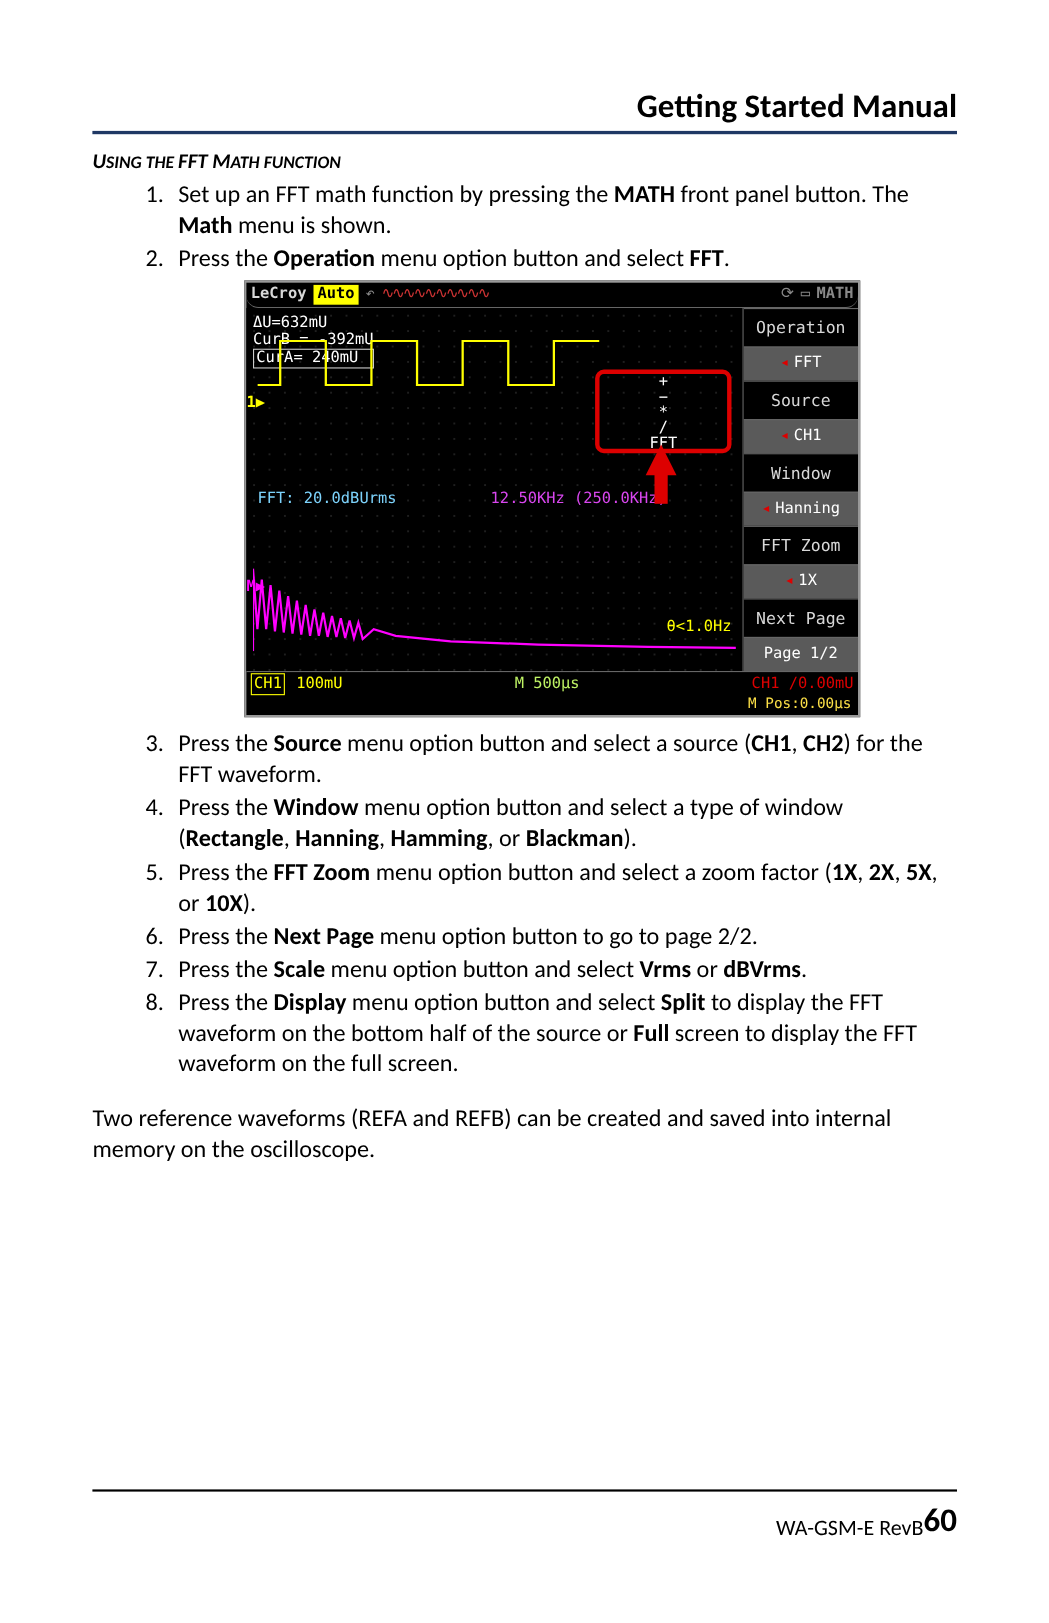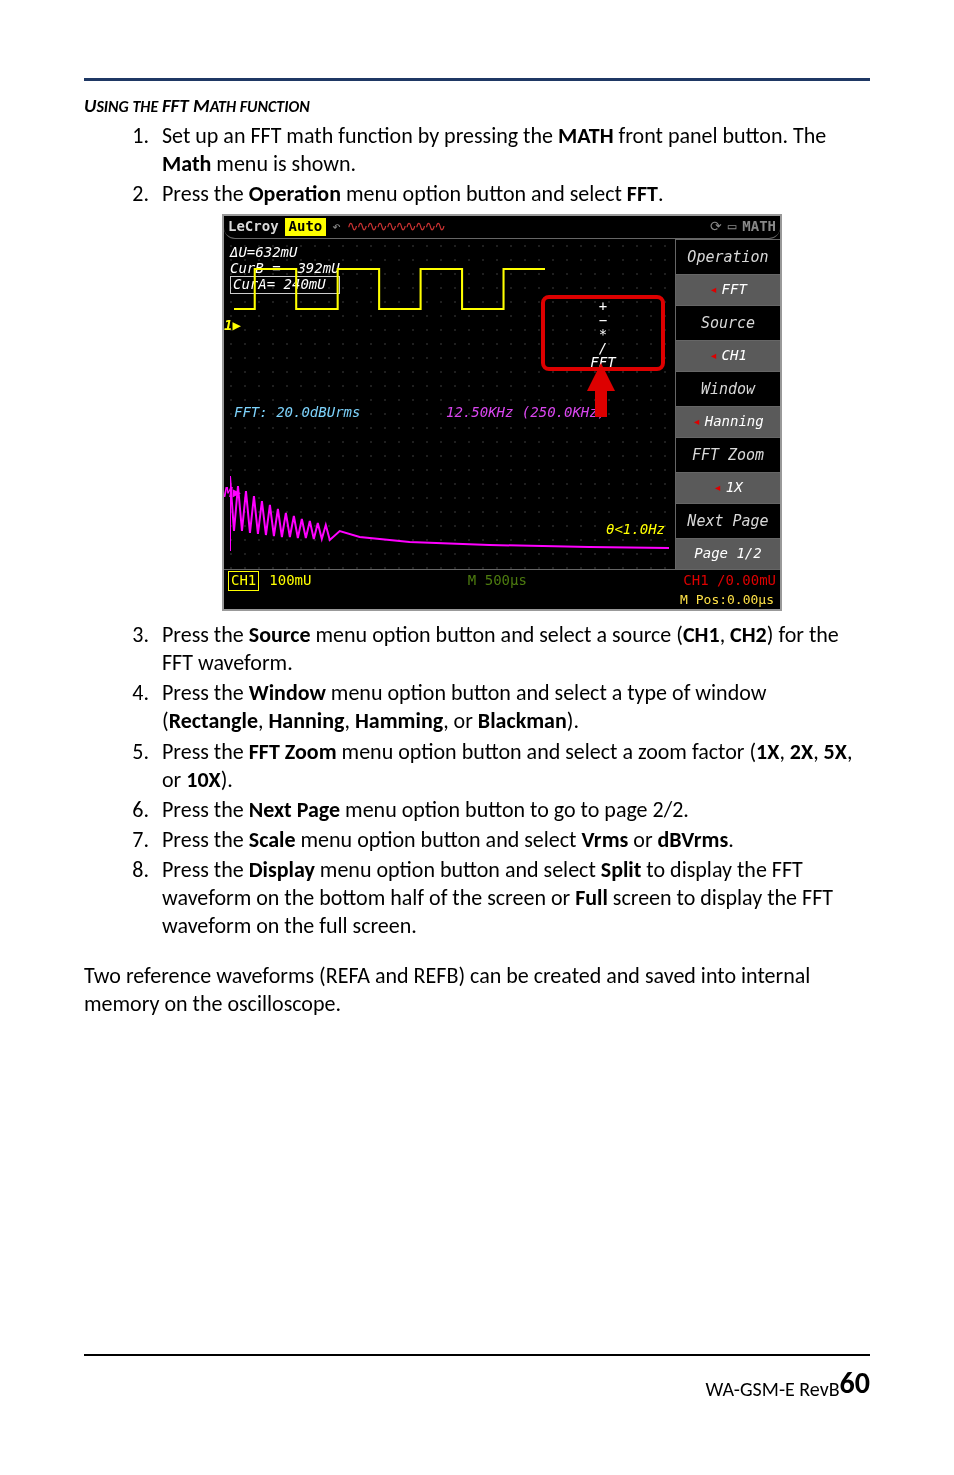--- a/index.html
+++ b/index.html
@@ -68,21 +68,20 @@
   .shot-top .brand { font-weight: 700; }
   .shot-top .auto {
     background: #ff0; color:#000; padding: 0 4px; font-weight:700;
   }
   .shot-top .wave { flex: 1; color:#c33; letter-spacing:-2px; }
   .shot-top .floppy { color:#888; }
   .shot-top .math { color:#888; font-weight:700; }
 
   .shot-body {
     display:flex;
-    font-style:italic;
   }
   .shot-graph {
     flex:1;
     position:relative;
     background:#000;
     height: 330px;
     border-right:1px solid #666;
     overflow:hidden;
   }
   .shot-side {
@@ -158,21 +157,21 @@
   }
   .shot-bottom{
     display:flex; font-size:14px;
     border-top:1px solid #666;
     padding:1px 4px;
     align-items:center;
     gap:10px;
   }
   .shot-bottom .ch1{ color:#ff0; border:1px solid #ff0; padding:0 2px;}
   .shot-bottom .ch1v{ color:#ff0;}
-  .shot-bottom .tb{ flex:1; text-align:center; color:#4d7c0f;}
+  .shot-bottom .tb{ flex:1; text-align:center; color:#bef264;}
   .shot-bottom .trig{ color:#d00;}
   .shot-bottom2{
     text-align:right; font-size:13px; padding-right:6px;
     color:#fde047;
   }
 
   .dotgrid{
     position:absolute; inset:0;
     background-image:
       radial-gradient(#333 1px, transparent 1px);
@@ -197,20 +196,21 @@
     align-items:flex-end;
     font-size:20px;
   }
   .footer .pnum{ font-weight:700; font-size:30px;}
 </style>
 </head>
 <body>
 
 <div class="page">
 
+  <div class="header-title">Getting Started Manual</div>
   <div class="header-rule"></div>
 
   <div class="section-heading">
     <span class="sc" style="font-size:19px">U</span><span class="sc" style="font-size:16px">SING THE </span>
     <span class="sc" style="font-size:19px">FFT M</span><span class="sc" style="font-size:16px">ATH FUNCTION</span>
   </div>
 
   <ol class="steps">
     <li>
       <span>Set up an FFT math function by pressing the </span><span class="bold">MATH</span><span> front panel button. The </span><span class="bold">Math</span><span> menu is shown.</span>
@@ -301,21 +301,21 @@
     <li>
       <span>Press the </span><span class="bold">FFT Zoom</span><span> menu option button and select a zoom factor (</span><span class="bold">1X</span><span>, </span><span class="bold">2X</span><span>, </span><span class="bold">5X</span><span>, or </span><span class="bold">10X</span><span>).</span>
     </li>
     <li>
       <span>Press the </span><span class="bold">Next Page</span><span> menu option button to go to page 2/2.</span>
     </li>
     <li>
       <span>Press the </span><span class="bold">Scale</span><span> menu option button and select </span><span class="bold">Vrms</span><span> or </span><span class="bold">dBVrms</span><span>.</span>
     </li>
     <li>
-      <span>Press the </span><span class="bold">Display</span><span> menu option button and select </span><span class="bold">Split</span><span> to display the FFT waveform on the bottom half of the screen or </span><span class="bold">Full</span><span> screen to display the FFT waveform on the full screen.</span>
+      <span>Press the </span><span class="bold">Display</span><span> menu option button and select </span><span class="bold">Split</span><span> to display the FFT waveform on the bottom half of the source or </span><span class="bold">Full</span><span> screen to display the FFT waveform on the full screen.</span>
     </li>
   </ol>
 
   <div class="body-text">Two reference waveforms (REFA and REFB) can be created and saved into internal memory on the oscilloscope.</div>
 
   <div class="footer">
     <span>WA-GSM-E RevB</span>
     <span class="pnum">60</span>
   </div>
 

